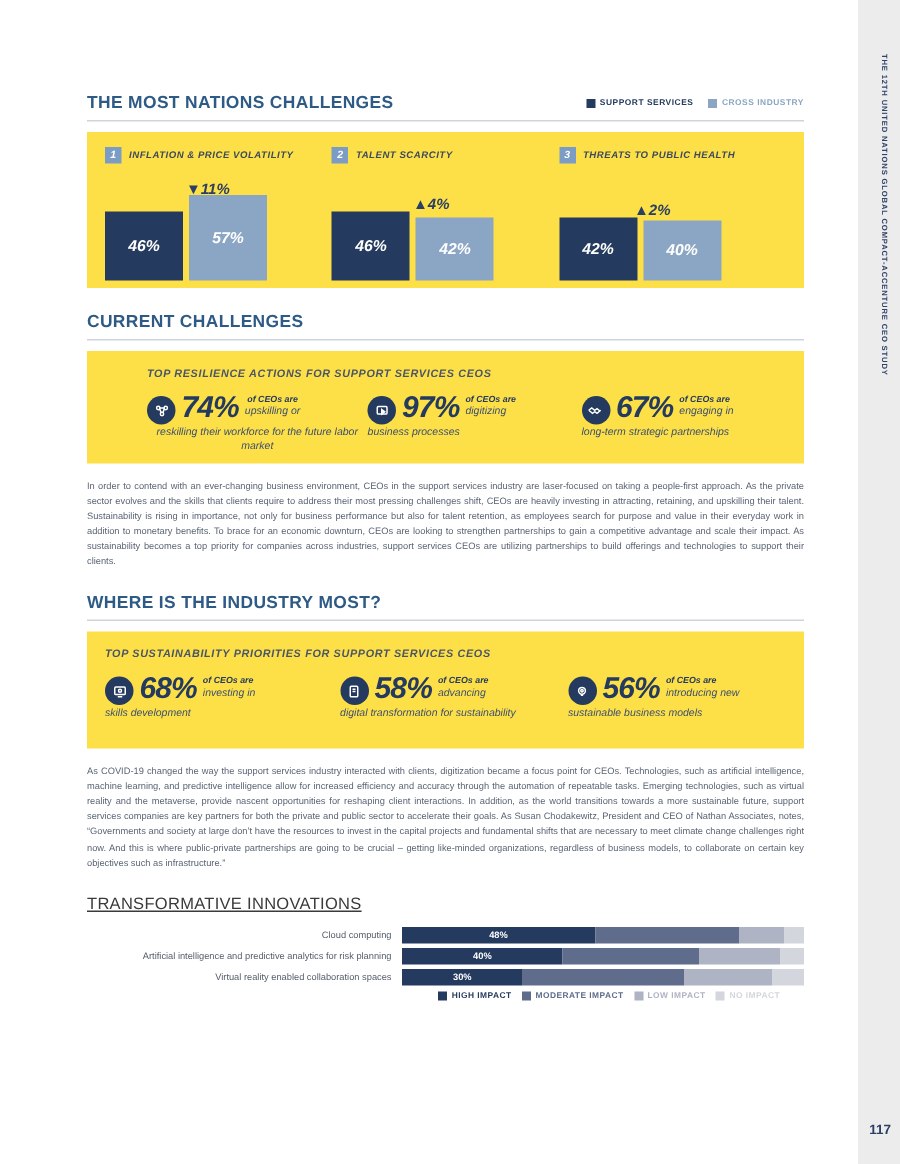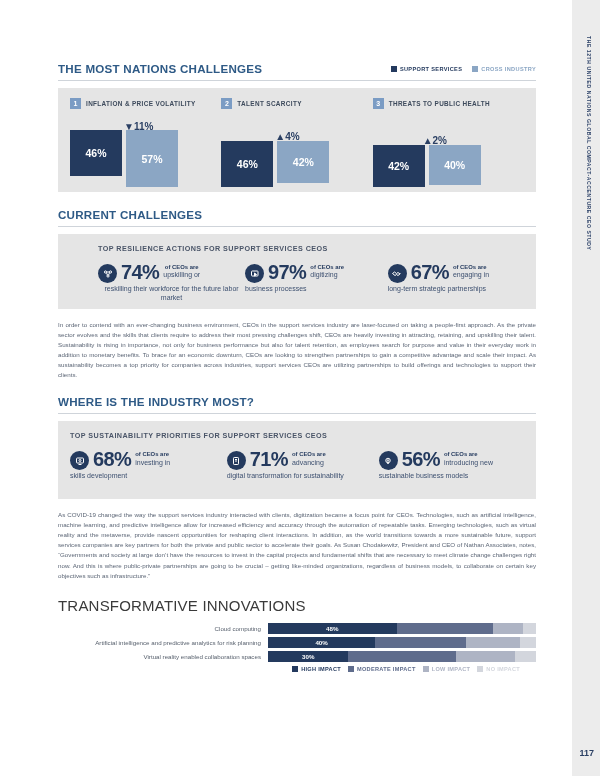--- a/index.html
+++ b/index.html
@@ -38,39 +38,39 @@
   .sec-head-row {
     display: flex; align-items: center; justify-content: space-between;
     border-bottom: 1px solid #cfd4da; padding-bottom: 5px;
   }
   .legend-top { display:flex; align-items:center; gap:10px; }
   .legend-top .li { display:flex; align-items:center; gap:3px; }
   .legend-top .sw { width:6px; height:6px; display:inline-block; }
   .legend-top .lbl { font-size:5.6px; font-weight:bold; letter-spacing:.35px; }
 
   
-  .panel { background:#e5e5e5; padding:10px 12px 12px 12px; }
+  .panel { background:#fde047; padding:10px 12px 12px 12px;font-style:italic; }
 
   
   .chal-row { display:flex; }
   .chal-col { flex:1; }
   .chal-title { display:flex; align-items:center; gap:5px; margin-bottom:4px; }
   .num-badge {
     width:11px; height:11px; background:#7b9cc4; color:#ffffff;
     font-size:7px; font-weight:bold; display:flex;
     align-items:center; justify-content:center;
   }
   .chal-label { font-size:6.4px; font-weight:bold; letter-spacing:.35px; color:#3d4a5c; }
 
   .barpair-wrap { position:relative; height:72px; margin-top:6px; }
   .delta {
     position:absolute; top:6px; font-size:10px; font-weight:bold; color:#2a3f63;
     white-space:nowrap;
   }
-  .barpair { position:absolute; bottom:0; display:flex; gap:4px; align-items:flex-start; }
+  .barpair { position:absolute; bottom:0; display:flex; gap:4px; align-items:flex-end; }
   .bar {
     display:flex; align-items:center; justify-content:center;
     color:#ffffff; font-weight:bold; font-size:10.5px;
     width:52px;
   }
   .bar.dark { background:#243a5e; }
   .bar.light { background:#8ba6c4; }
 
   
   .panel-sub {
@@ -94,21 +94,21 @@
   .stat-lead .l2 { font-weight:normal; font-size:7px; color:#3d5070; }
   .stat-rest { font-size:7px; color:#3d5070; line-height:1.32; margin-top:1px; }
 
   
   .body-copy {
     font-size:6.2px; line-height:1.62; color:#5b6575;
     text-align:justify; margin:11px 0 0 0;
   }
 
   
-  .ti-head { font-size:15px; color:#3a3a3a; letter-spacing:.2px; }
+  .ti-head { font-size:11px; color:#3a3a3a; letter-spacing:.2px;text-decoration:underline; }
   .ti-chart { margin-top:9px; }
   .ti-row { display:flex; align-items:center; margin-bottom:3px; height:11px; }
   .ti-label {
     width:210px; text-align:right; padding-right:7px;
     font-size:6.2px; color:#555e6b;
   }
   .ti-bar { flex:1; display:flex; height:11px; }
   .ti-seg { height:100%; display:flex; align-items:center; justify-content:center; }
   .ti-seg .v { font-size:6.2px; font-weight:bold; color:#ffffff; }
   .ti-legend { display:flex; justify-content:flex-end; gap:7px; margin-top:4px; padding-right:16px;}
@@ -287,21 +287,21 @@
           </div>
 
           <div class="stat" style="width:160px;">
             <div class="stat-top">
               <span class="stat-icon">
                 <svg width="12" height="12" viewBox="0 0 24 24" fill="none" stroke="#ffffff" stroke-width="2">
                   <rect x="7" y="5" width="10" height="14" rx="1.5"></rect>
                     <path d="M10 9 h4 M10 12 h4"></path>
                 </svg>
               </span>
-              <span class="stat-pct">71%</span>
+              <span class="stat-pct">58%</span>
               <span class="stat-lead">
                 <span>of CEOs are</span><br>
                 <span class="l2">advancing</span>
               </span>
             </div>
             <div class="stat-rest">digital transformation for sustainability</div>
           </div>
 
           <div class="stat" style="width:153px;">
             <div class="stat-top">

